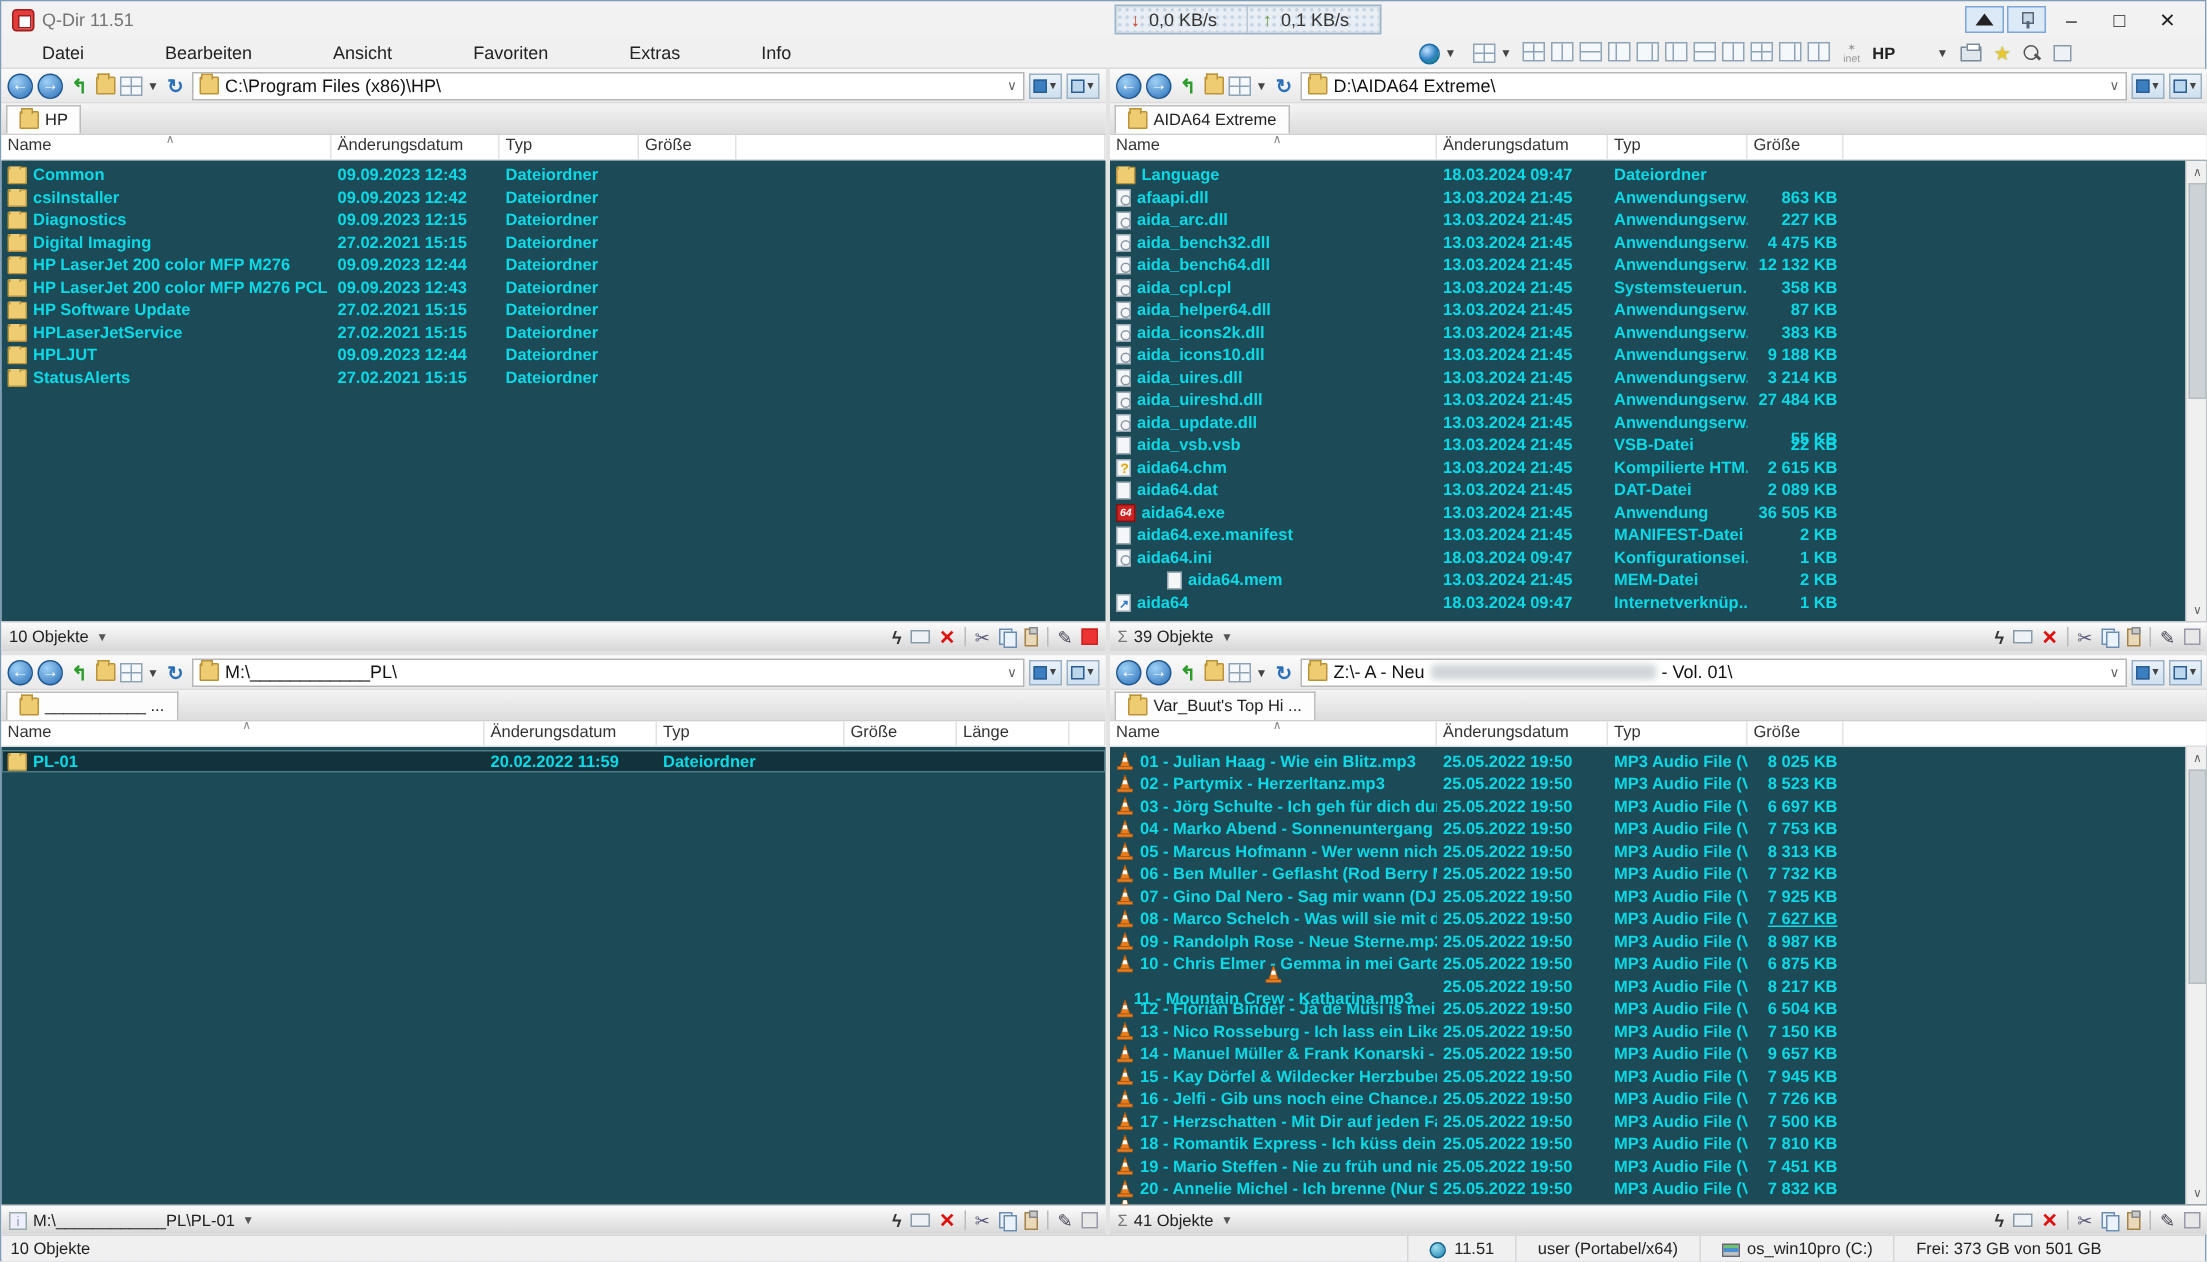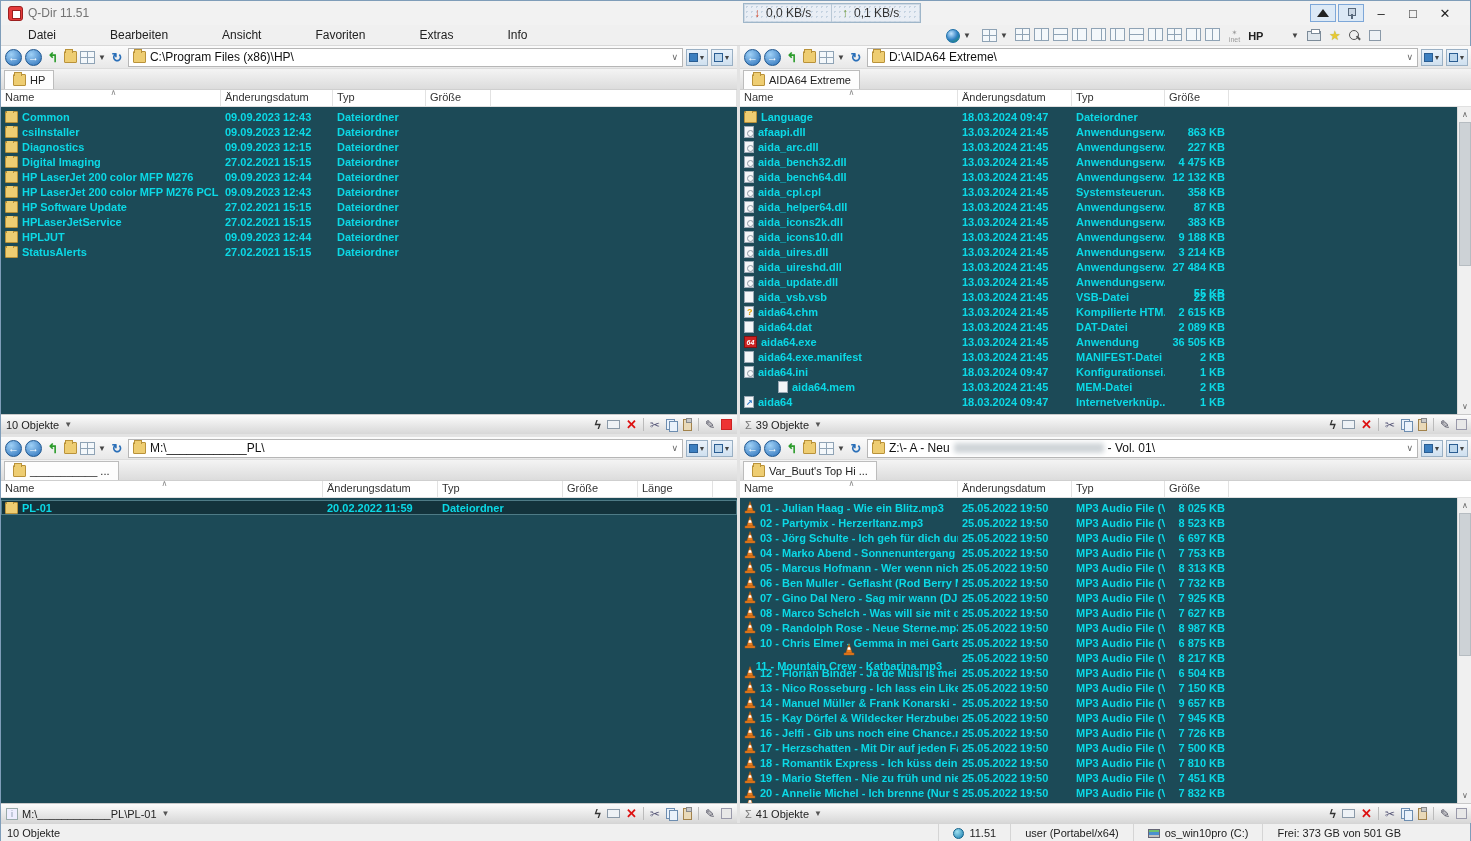--- a/index.html
+++ b/index.html
@@ -793,21 +793,21 @@
             <div class="cell name" style="width: 218px;">
               <span class="cone"><svg width="12" height="13" viewBox="0 0 12 13">
                   <polygon points="6,0.5 9.2,10 2.8,10" fill="#e87d1e" stroke="#a85510" stroke-width="0.5"></polygon>
                   <polygon points="4.9,4.2 7.1,4.2 7.7,6.8 4.3,6.8" fill="#ffffff"></polygon>
                   <rect x="1" y="10" width="10" height="2" fill="#e87d1e" stroke="#a85510" stroke-width="0.5"></rect>
                 </svg></span>
               <span>08 - Marco Schelch - Was will sie mit dem ...</span>
             </div>
             <div class="cell" style="width: 114px;">25.05.2022 19:50</div>
             <div class="cell" style="width: 93px;">MP3 Audio File (V...</div>
-            <div class="cell size" style="width: 64px;">7 627 KB</div>
+            <div class="cell size" style="width: 64px; text-decoration: underline;">7 627 KB</div>
           </div>
           <div class="row">
             <div class="cell name" style="width: 218px;">
               <span class="cone"><svg width="12" height="13" viewBox="0 0 12 13">
                   <polygon points="6,0.5 9.2,10 2.8,10" fill="#e87d1e" stroke="#a85510" stroke-width="0.5"></polygon>
                   <polygon points="4.9,4.2 7.1,4.2 7.7,6.8 4.3,6.8" fill="#ffffff"></polygon>
                   <rect x="1" y="10" width="10" height="2" fill="#e87d1e" stroke="#a85510" stroke-width="0.5"></rect>
                 </svg></span>
               <span>09 - Randolph Rose - Neue Sterne.mp3</span>
             </div>

